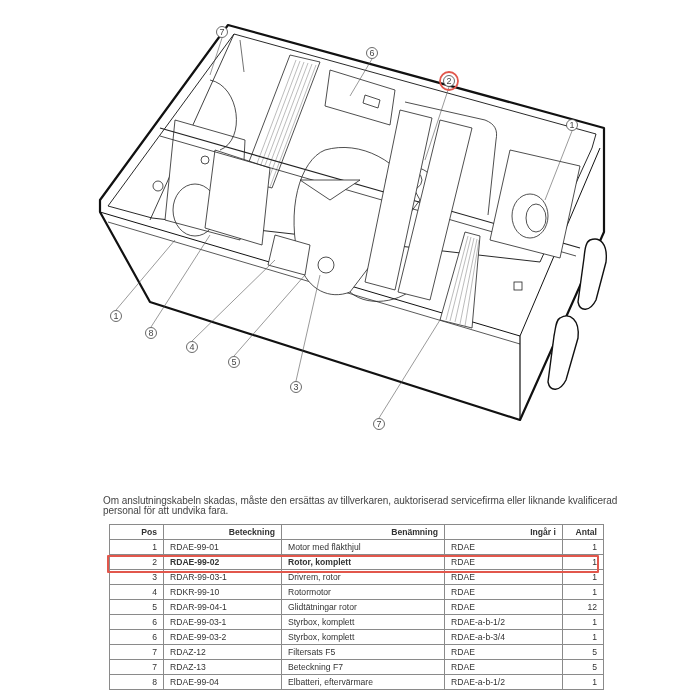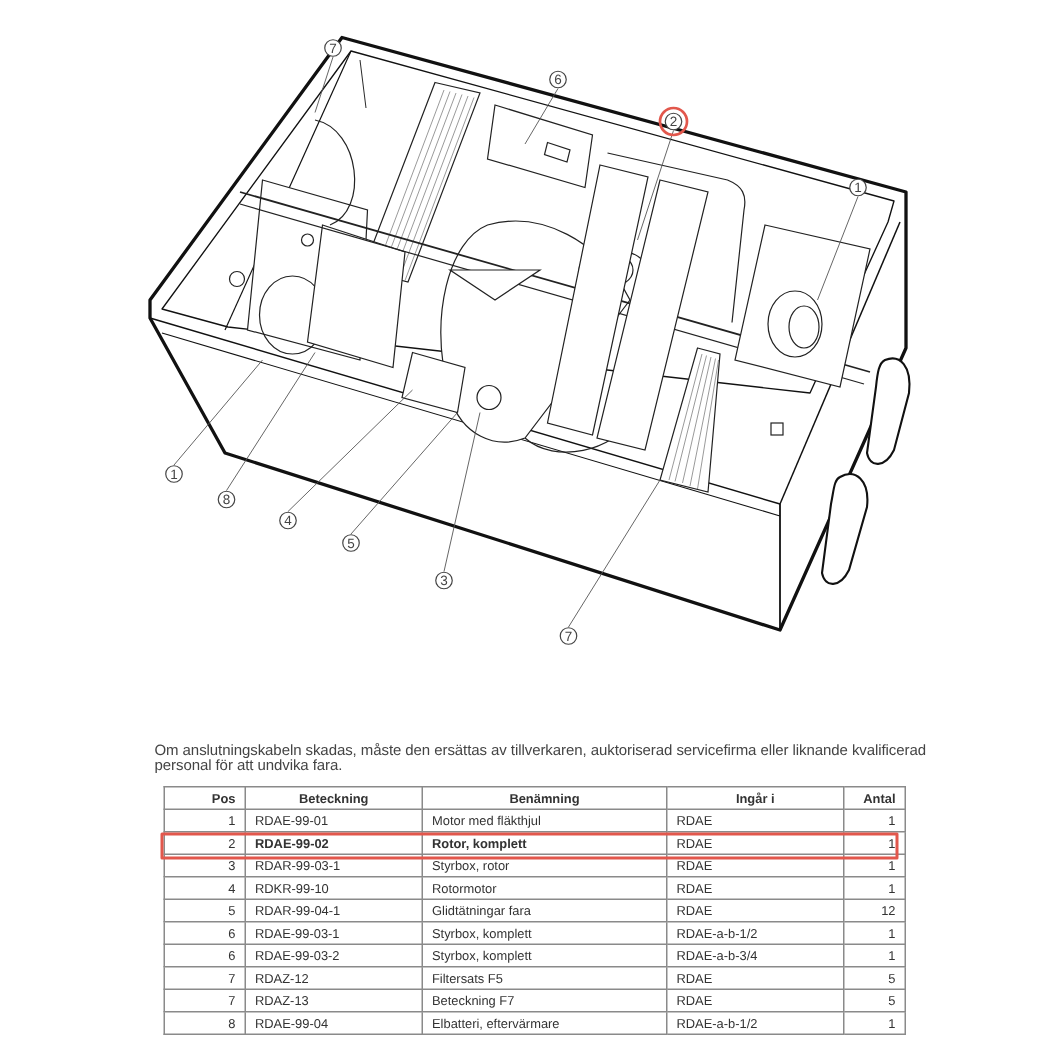--- a/index.html
+++ b/index.html
@@ -2,21 +2,21 @@
 <html><head>
 <meta charset="utf-8">
 <style>
   html, body { margin: 0; padding: 0; background: #ffffff; }
   body { width: 700px; height: 700px; position: relative; overflow: hidden; font-family: "Liberation Sans", sans-serif; color: #333; }
   #diagram { position: absolute; left: 0; top: 0; width: 700px; height: 480px; }
   .callout-label { font-family: "Liberation Sans", sans-serif; font-size: 9px; fill: #444; text-anchor: middle; dominant-baseline: central; }
   #note { position: absolute; left: 103px; top: 496px; width: 520px; font-size: 10px; line-height: 10px; color: #444; letter-spacing: -0.05px; }
   #parts-table { position: absolute; left: 109px; top: 524px; border-collapse: collapse; font-size: 8.6px; color: #333; }
   #parts-table th, #parts-table td { border: 1px solid #8a8a8a; padding: 0 6px; height: 14px; line-height: 14px; white-space: nowrap; }
-  #parts-table th { font-weight: bold; color: #333; text-align: center; }
+  #parts-table th { font-weight: bold; color: #333; text-align: right; }
   #parts-table th.c, #parts-table td.c { text-align: right; }
   #parts-table tr.hl td { font-weight: bold; }
   .col-pos { width: 54px; box-sizing: border-box; }
   .col-bet { width: 118px; box-sizing: border-box; }
   .col-ben { width: 163px; box-sizing: border-box; }
   .col-ing { width: 118px; box-sizing: border-box; }
   .col-ant { width: 41px; box-sizing: border-box; }
   #highlight-row { position: absolute; left: 107px; top: 555px; width: 488px; height: 14px; border: 2px solid #e2574c; border-radius: 1px; pointer-events: none; }
 </style>
 </head>
@@ -177,35 +177,35 @@
     <tr class="hl">
       <td class="c" style="font-weight:normal">2</td>
       <td style="font-weight:bold">RDAE-99-02</td>
       <td>Rotor, komplett</td>
       <td style="font-weight:normal">RDAE</td>
       <td class="c" style="font-weight:normal">1</td>
     </tr>
     <tr>
       <td class="c">3</td>
       <td>RDAR-99-03-1</td>
-      <td>Styrbox, rotor</td>
+      <td>Drivrem, rotor</td>
       <td>RDAE</td>
       <td class="c">1</td>
     </tr>
     <tr>
       <td class="c">4</td>
       <td>RDKR-99-10</td>
       <td>Rotormotor</td>
       <td>RDAE</td>
       <td class="c">1</td>
     </tr>
     <tr>
       <td class="c">5</td>
       <td>RDAR-99-04-1</td>
-      <td>Glidtätningar fara</td>
+      <td>Glidtätningar rotor</td>
       <td>RDAE</td>
       <td class="c">12</td>
     </tr>
     <tr>
       <td class="c">6</td>
       <td>RDAE-99-03-1</td>
       <td>Styrbox, komplett</td>
       <td>RDAE-a-b-1/2</td>
       <td class="c">1</td>
     </tr>

